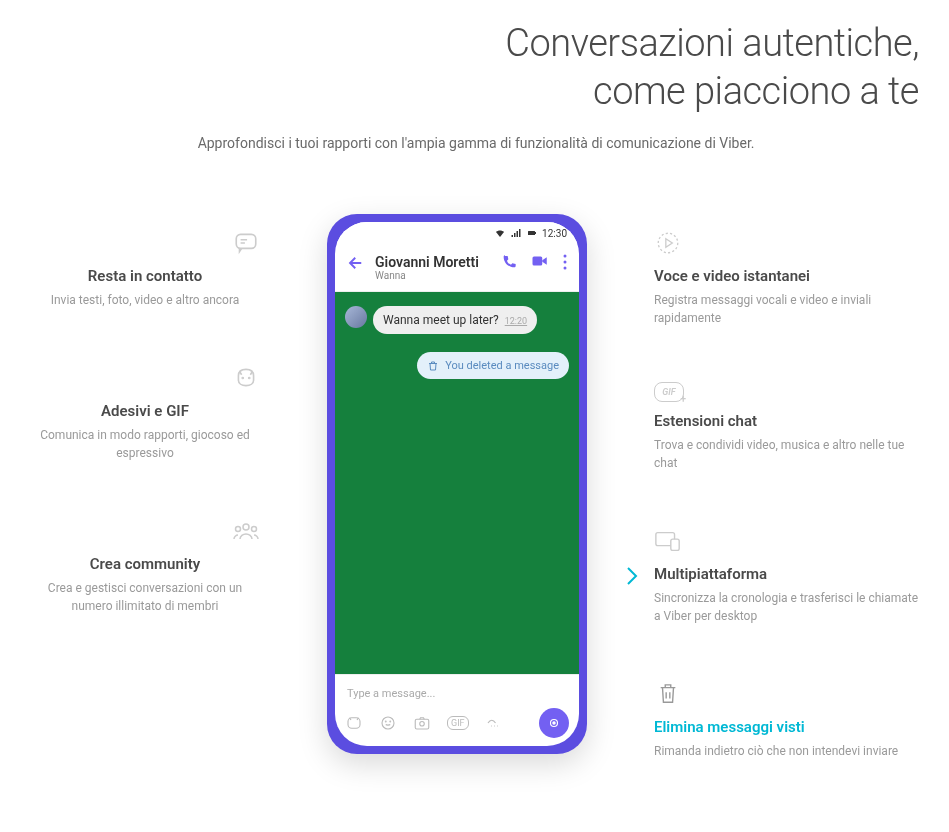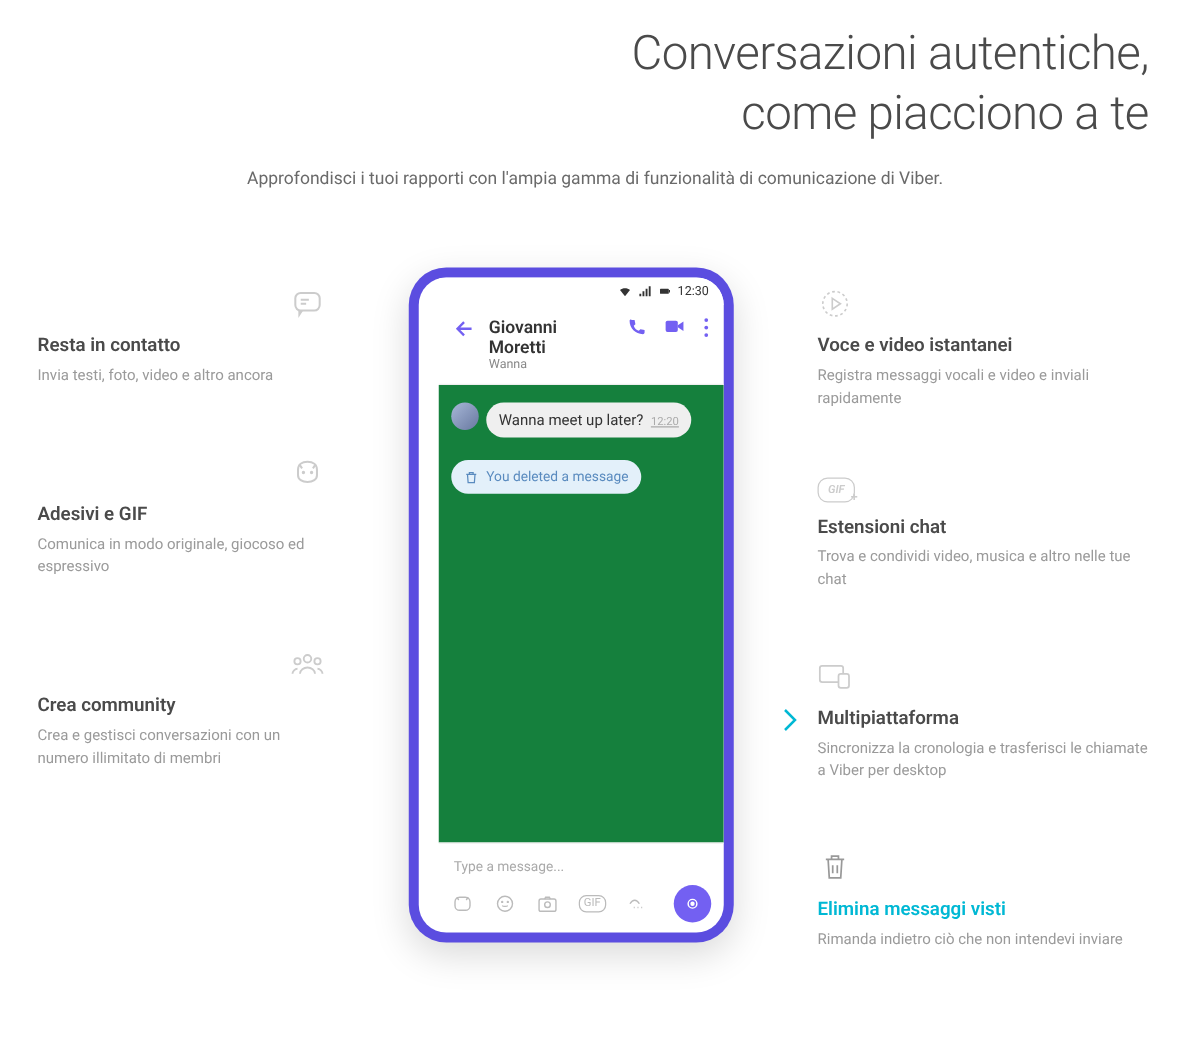--- a/index.html
+++ b/index.html
@@ -2,47 +2,47 @@
 <html><head>
 <meta charset="utf-8">
 <style>
 * { margin: 0; padding: 0; box-sizing: border-box; }
 body { font-family: -apple-system, BlinkMacSystemFont, 'Segoe UI', Roboto, sans-serif; background: #fff; width: 949px; height: 832px; overflow: hidden; }
 .container { padding: 20px 30px; }
 .hero { text-align: right; margin-bottom: 60px; }
 .hero h1 { font-size: 38px; font-weight: 300; color: #4a4a4a; line-height: 1.25; letter-spacing: -0.5px; }
 .hero p { font-size: 14px; color: #6a6a6a; margin-top: 18px; max-width: 560px; margin-left: auto; margin-right: auto; line-height: 1.5; }
 .content { display: flex; align-items: flex-start; gap: 30px; }
-.col-left { width: 230px; text-align: left; padding-top: 15px; }
+.col-left { width: 230px; text-align: center; padding-top: 15px; }
 .col-right { width: 265px; padding-top: 15px; position: relative; }
 .feature { margin-bottom: 55px; }
 .feature .icon-wrap { display: flex; justify-content: flex-end; margin-bottom: 10px; }
 .col-right .feature .icon-wrap { justify-content: flex-start; }
 .feature .icon-box { width: 28px; height: 28px; display: flex; align-items: center; justify-content: center; }
 .feature h3 { font-size: 15px; font-weight: 600; color: #4a4a4a; margin-bottom: 6px; }
 .feature.active h3 { color: #00b8d4; }
 .feature p { font-size: 12px; color: #9a9a9a; line-height: 1.5; }
 .chevron { position: absolute; left: -30px; top: 350px; color: #00b8d4; }
 .phone-wrap { flex: 1; display: flex; justify-content: center; padding-top: 0; }
 .phone { width: 260px; height: 540px; background: #5b4de0; border-radius: 30px; padding: 8px; box-shadow: 0 10px 30px rgba(0,0,0,0.15); position: relative; }
-.phone-inner { width: 100%; height: 100%; background: #fff; border-radius: 22px; overflow: hidden; display: flex; flex-direction: column; padding-left: 16px; }
+.phone-inner { width: 100%; height: 100%; background: #fff; border-radius: 32px; overflow: hidden; display: flex; flex-direction: column; }
 .statusbar { height: 22px; background: #fff; display: flex; justify-content: flex-end; align-items: center; padding: 0 12px; gap: 4px; font-size: 10px; color: #333; }
 .statusbar svg { width: 12px; height: 12px; }
 .chat-header { display: flex; align-items: flex-start; padding: 10px 12px; border-bottom: 1px solid #eee; gap: 10px; }
 .chat-header .back { color: #7360f2; }
 .chat-header .info { flex: 1; }
 .chat-header .name { font-size: 14px; font-weight: 600; color: #333; }
 .chat-header .status { font-size: 10px; color: #888; }
 .chat-header .actions { display: flex; gap: 14px; color: #7360f2; }
 .chat-body { flex: 1; background: #15803d; padding: 14px 10px; }
 .msg-in { display: flex; align-items: flex-start; gap: 6px; margin-bottom: 18px; }
 .avatar { width: 22px; height: 22px; border-radius: 50%; background: linear-gradient(135deg, #a8b8d8, #6878a0); flex-shrink: 0; }
 .bubble-in { background: #efefef; border-radius: 14px; padding: 7px 10px; font-size: 12px; color: #333; display: flex; align-items: baseline; gap: 6px; }
 .bubble-in .time { font-size: 9px; color: #aaa; text-decoration: underline; }
-.msg-deleted { display: flex; justify-content: flex-start; }
+.msg-deleted { display: flex; justify-content: flex-end; }
 .bubble-deleted { background: #e3f0fa; border-radius: 14px; padding: 7px 10px; font-size: 11px; color: #5a8bbf; display: flex; align-items: center; gap: 6px; }
 .chat-input { border-top: 1px solid #eee; padding: 8px 10px; }
 .input-row { font-size: 11px; color: #aaa; padding: 4px 2px 8px; }
 .input-icons { display: flex; align-items: center; gap: 16px; color: #bbb; }
 .input-icons .send { margin-left: auto; width: 30px; height: 30px; background: #7360f2; border-radius: 50%; display: flex; align-items: center; justify-content: center; color: #fff; }
 svg { display: block; }
 </style>
 </head>
 <body>
 
@@ -76,21 +76,21 @@
             <div class="icon-box">
           <svg width="26" height="26" viewBox="0 0 24 24" fill="none" stroke="#ccc" stroke-width="1.5">
                 <path d="M5 10c0-4 3-6 7-6s7 2 7 6v4c0 3-3 5-7 5s-7-2-7-5z"></path>
                 <path d="M6 6l2 3M18 6l-2 3"></path>
                 <circle cx="9" cy="12" r="0.5" fill="#ccc"></circle>
                 <circle cx="15" cy="12" r="0.5" fill="#ccc"></circle>
               </svg>
         </div>
           </div>
         <h3>Adesivi e GIF</h3>
-        <p>Comunica in modo originale, giocoso ed espressivo</p>
+        <p>Comunica in modo rapporti, giocoso ed espressivo</p>
       </div>
       <div class="feature">
         <div class="icon-wrap">
             <div class="icon-box">
           <svg width="28" height="22" viewBox="0 0 28 22" fill="none" stroke="#ccc" stroke-width="1.5">
                 <circle cx="14" cy="7" r="3"></circle>
                 <circle cx="6" cy="9" r="2.5"></circle>
                 <circle cx="22" cy="9" r="2.5"></circle>
                 <path d="M8 19c0-3 3-5 6-5s6 2 6 5M2 19c0-2 2-4 4-4M26 19c0-2-2-4-4-4"></path>
               </svg>

